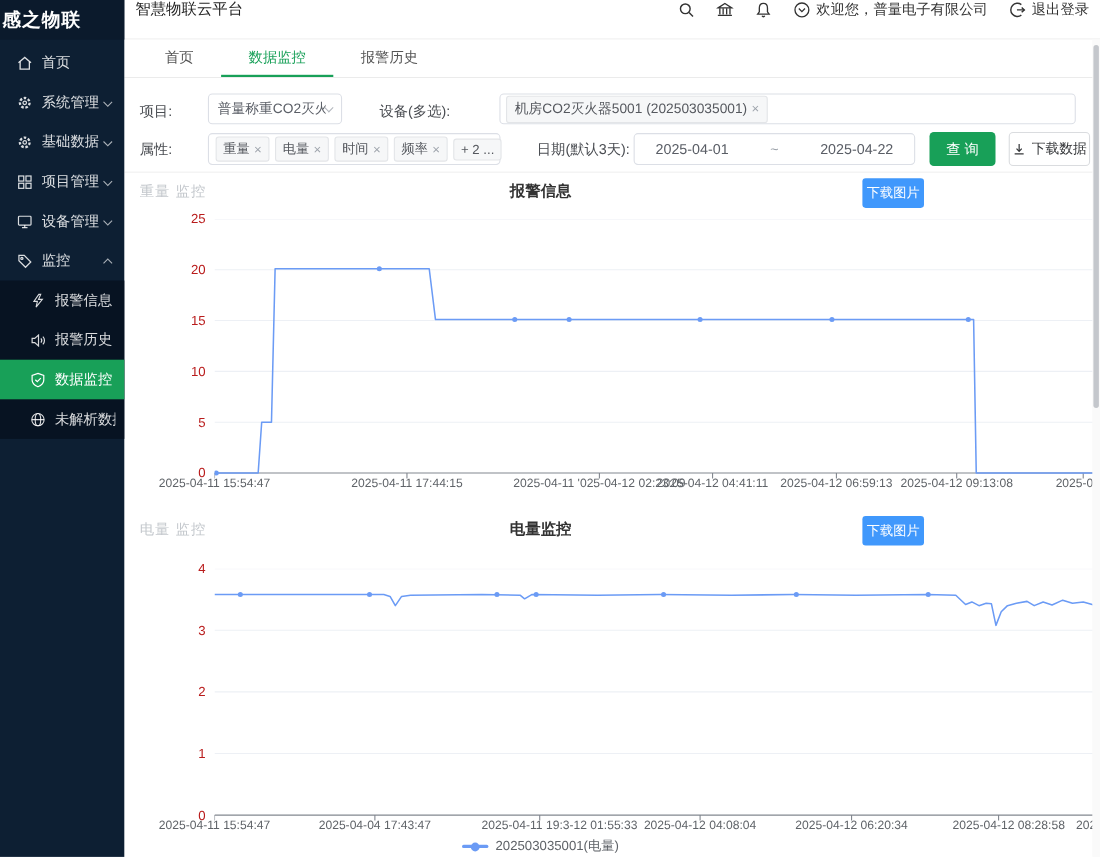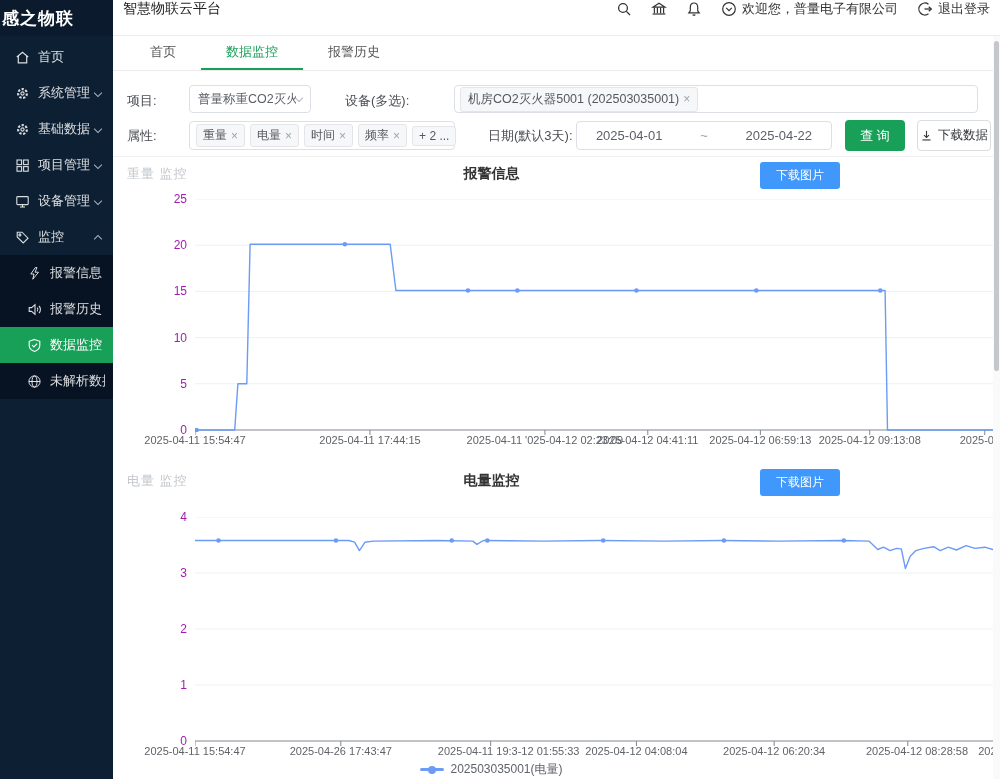--- a/index.html
+++ b/index.html
@@ -59,23 +59,23 @@
   .date-box .dval { cursor:text; }
 
   .btn-query { position:absolute; left:732px; top:49px; width:60px; height:31px; background:var(--accent,#18a058); color:#fff; border:none; border-radius:4px; font-size:13px; cursor:pointer; font-family:inherit;}
   .btn-dl { position:absolute; left:804px; top:49px; width:74px; height:31px; background:#fff; color:#343639; border:1px solid #dadcdf; border-radius:4px; font-size:12.5px; cursor:pointer; display:flex; align-items:center; justify-content:center; gap:5px; font-family:inherit;}
   .btn-dl svg { width:13px; height:13px; }
 
   
   .chart-card { position:relative; width:757px; }
   .cc-group { position:absolute; left:14px; top:8px; font-size:13px; color:#c3c7cc; letter-spacing:1px;}
   .cc-title { position:absolute; left:0; top:8px; width:100%; text-align:center; font-size:14px; font-weight:bold; color:#333; }
-  .btn-img { position:absolute; right:30px; top:5px; background:var(--btn-blue,#4098fc); color:#fff; border:none; border-radius:3px; font-size:12px; padding:5px 16px; cursor:pointer; font-family:inherit;}
+  .btn-img { position:absolute; right:30px; top:5px; background:var(--btn-blue,#4098fc); color:#fff; border:none; border-radius:3px; font-size:12px; padding:5px 4px; cursor:pointer; font-family:inherit;}
   .plot { position:absolute; left:82px; }
-  .ylab { position:absolute; width:46px; text-align:right; font-size:12px; color:#a21caf; }
+  .ylab { position:absolute; width:46px; text-align:right; font-size:12px; color:#b91c1c; }
   .xlab { position:absolute; font-size:11px; color:#5f6368; white-space:nowrap; transform:translateX(-50%); }
   .legend { position:absolute; left:0; width:100%; display:flex; align-items:center; justify-content:center; gap:6px; cursor:pointer;}
   .lmark { position:relative; width:24px; height:3px; border-radius:2px; }
   .ldot { position:absolute; left:8px; top:-2.5px; width:8px; height:8px; border-radius:50%; }
   .ltext { font-size:12px; color:#5f6368; }
 
   
   .sb-track { position:absolute; right:0; top:36px; width:7px; height:743px; background:#fafafa; z-index:9;}
   .sb-thumb { position:absolute; right:1px; top:5px; width:5px; height:330px; background:#c4c7cc; border-radius:3px; cursor:grab;}
 </style>
@@ -363,21 +363,21 @@
           <circle cx="408.24" cy="23.519999999999982" r="2.3" fill="#6b9bf5"></circle>
           <circle cx="528.9300000000001" cy="23.519999999999982" r="2.3" fill="#6b9bf5"></circle>
           <circle cx="648.8100000000001" cy="23.519999999999982" r="2.3" fill="#6b9bf5"></circle>
         </svg>
         <span class="ylab" style="left: 28px; top: 270px;">0</span>
         <span class="ylab" style="left: 28px; top: 214px;">1</span>
         <span class="ylab" style="left: 28px; top: 158px;">2</span>
         <span class="ylab" style="left: 28px; top: 102px;">3</span>
         <span class="ylab" style="left: 28px; top: 46px;">4</span>
         <span class="xlab" style="left: 82px; top: 281px;">2025-04-11 15:54:47</span>
-        <span class="xlab" style="left: 227.8px; top: 281px;">2025-04-26 17:43:47</span>
+        <span class="xlab" style="left: 227.8px; top: 281px;">2025-04-04 17:43:47</span>
         <span class="xlab" style="left: 377.65px; top: 281px; margin-left: 18px;">2025-04-11 19:3-12 01:55:33</span>
         <span class="xlab" style="left: 523.45px; top: 281px;">2025-04-12 04:08:04</span>
         <span class="xlab" style="left: 661.15px; top: 281px;">2025-04-12 06:20:34</span>
         <span class="xlab" style="left: 804px; top: 281px;">2025-04-12 08:28:58</span>
         <span class="xlab" style="left: 916.3px; top: 281px;">2025-04-14 14:30:39</span>
         <div class="legend" style="top: 297px;">
           <span class="lmark" style="background:#6b9bf5">
             <span class="ldot" style="background:#6b9bf5"></span>
           </span>
           <span class="ltext">202503035001(电量)</span>

